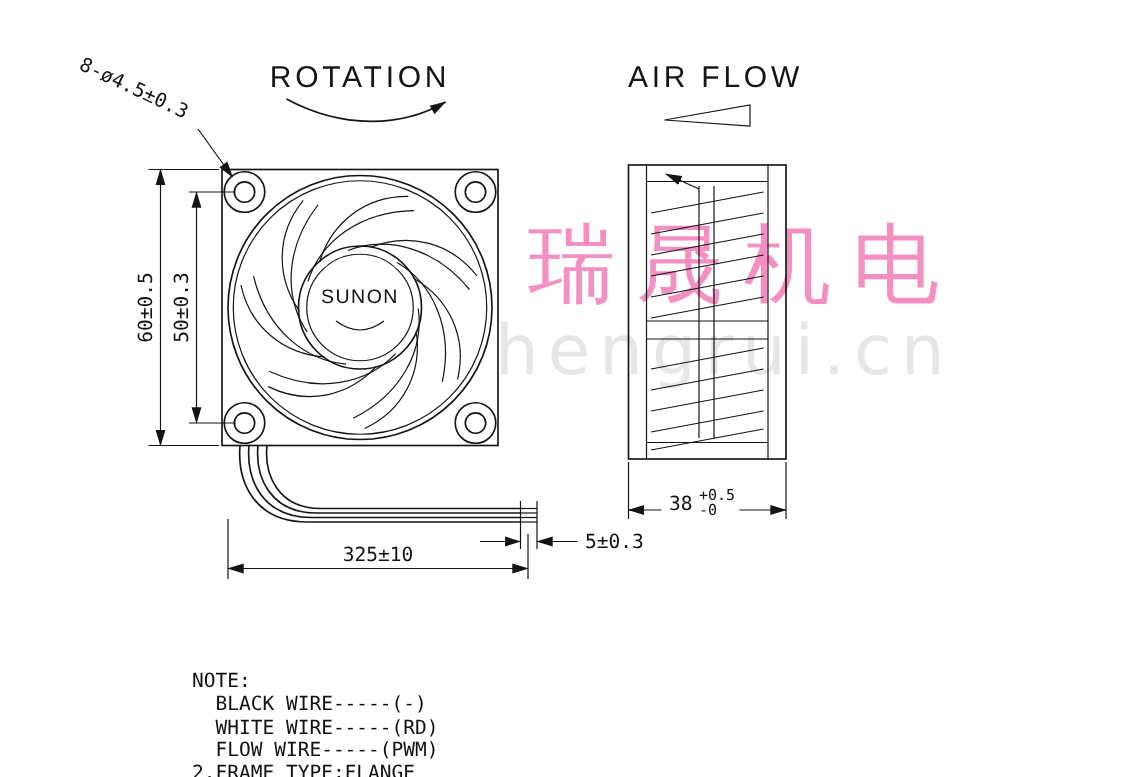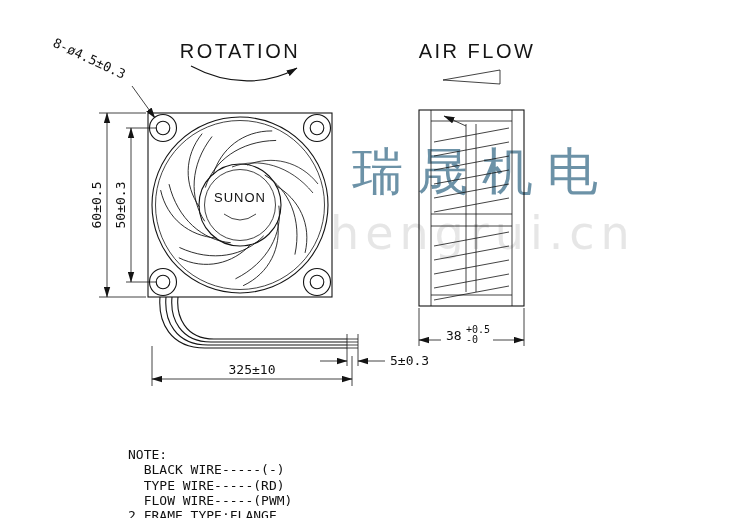--- a/index.html
+++ b/index.html
@@ -1,20 +1,20 @@
 <!DOCTYPE html>
 <html><head>
 <meta charset="utf-8">
 <style>
   html,body{margin:0;padding:0;background:#fff;}
   .stage{position:relative;width:750px;height:518px;background:#fff;overflow:hidden;
          font-family:"DejaVu Sans Mono", monospace;}
   .watermark{position:absolute;z-index:1;color:#cfcfcf;opacity:.6;pointer-events:none;
              font-family:"DejaVu Sans", sans-serif;white-space:nowrap;}
-  .wm1{left:352px;top:138px;font-size:51px;letter-spacing:14px;color:#0c4a6e;}
+  .wm1{left:352px;top:138px;font-size:58px;letter-spacing:14px;color:#ec4899;}
   .wm2{left:330px;top:206px;font-size:46px;letter-spacing:6px;color:#d7d7d7;}
   svg.drawing{position:absolute;left:0;top:0;z-index:2;}
   .ln{stroke:#141414;stroke-width:1.1;fill:none;}
   .thin{stroke:#141414;stroke-width:0.8;fill:none;}
   .dimtxt{font-family:"DejaVu Sans Mono", monospace;font-size:13px;fill:#111;}
   .dimtxt-sm{font-family:"DejaVu Sans Mono", monospace;font-size:10px;fill:#111;}
   .bigtxt{font-family:"Liberation Sans", sans-serif;font-size:20px;fill:#151515;letter-spacing:2.5px;}
   .brandtxt{font-family:"Liberation Sans", sans-serif;font-size:13px;fill:#111;letter-spacing:1px;}
   .notes{position:absolute;z-index:3;left:128px;top:411px;font-size:13px;line-height:15.3px;
          color:#111;font-family:"DejaVu Sans Mono", monospace;margin-top:36px;}
@@ -185,18 +185,18 @@
       <line class="thin" x1="358" y1="352" x2="358" y2="366"></line>
       <line class="thin" x1="320" y1="361" x2="347" y2="361" marker-end="url(#arr)"></line>
       <line class="thin" x1="385" y1="361" x2="358" y2="361" marker-end="url(#arr)"></line>
       <text class="dimtxt" x="390" y="365">5±0.3</text>
     </g>
   </svg>
 
   <div class="notes">
     <div>NOTE:</div>
     <div>  BLACK WIRE-----(-)</div>
-    <div>  TYPE WIRE-----(RD)</div>
+    <div>  WHITE WIRE-----(RD)</div>
     <div>  FLOW WIRE-----(PWM)</div>
     <div>2.FRAME TYPE:FLANGE</div>
   </div>
 
 </div>
 
 </body></html>

